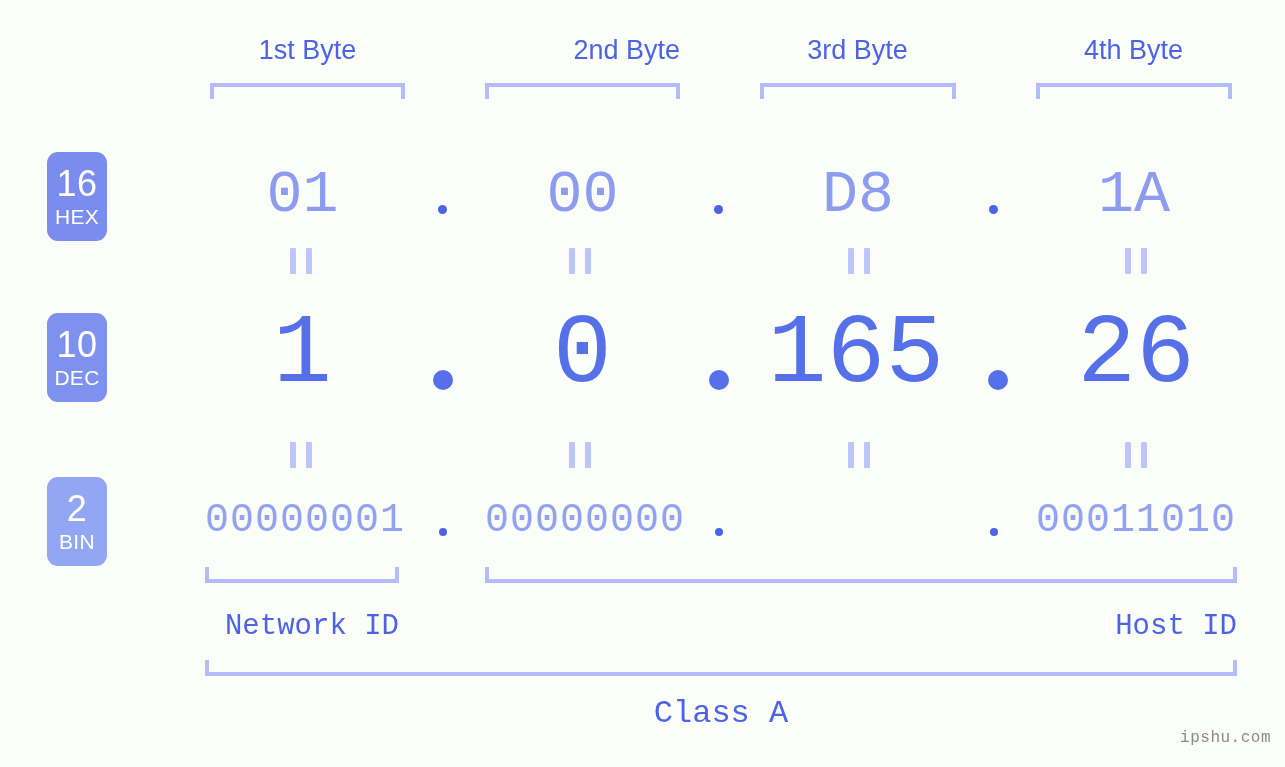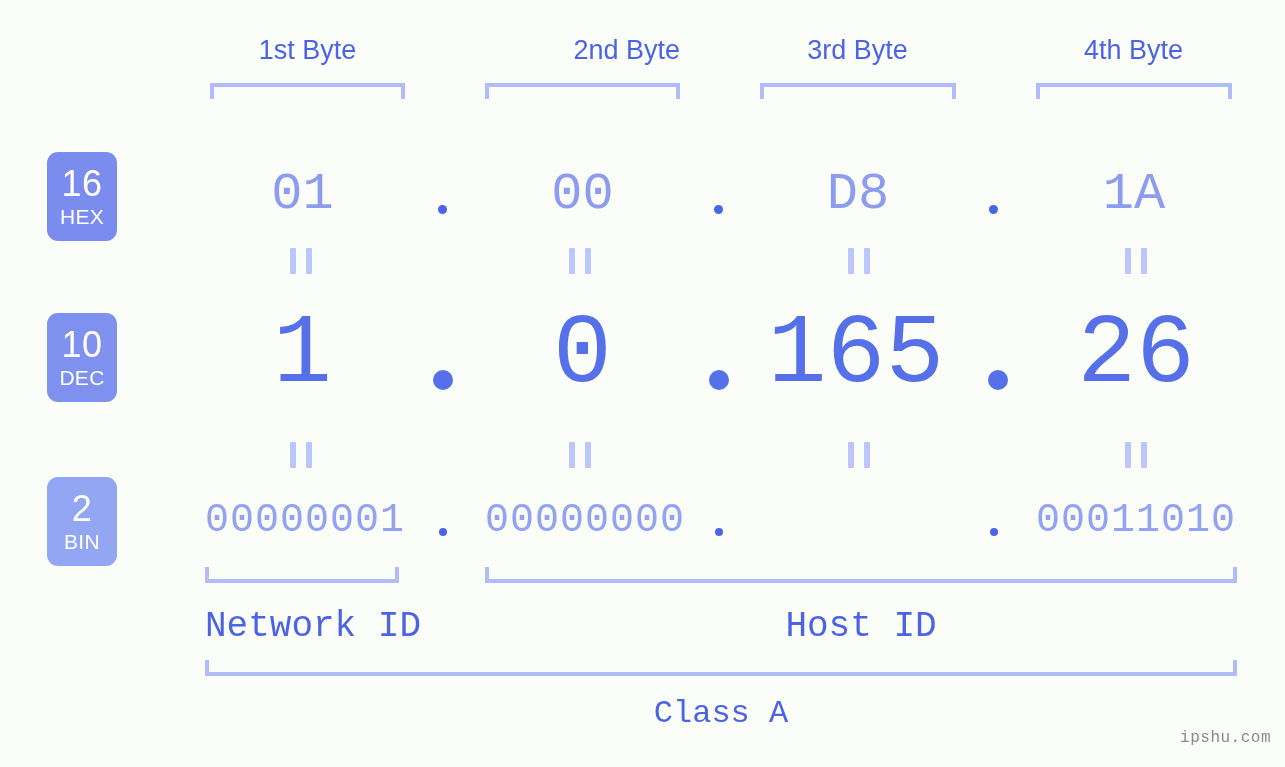--- a/index.html
+++ b/index.html
@@ -51,21 +51,21 @@
     height: 16px;
   }
   .bracket-up {             
     border-width: 0 4px 4px 4px;
     height: 16px;
   }
 
   
   .badge {
     position: absolute;
-    width: 70px;
+    width: 60px;
     border-radius: 11px;
     color: #ffffff;
     text-align: left;
     font-family: "Liberation Sans", sans-serif;
     display: flex;
     flex-direction: column;
     align-items: center;
     justify-content: center;
     line-height: 1;
     user-select: none;
@@ -99,21 +99,21 @@
     border-radius: 50%;
     display: inline-block;
   }
 
   
   #row-hex {
     top: 150px;
     height: 90px;
   }
   #row-hex .cell {
-    font-size: 52px;
+    font-size: 60px;
     color: #8d9cf0;
     line-height: 90px;
   }
   #row-hex .sep {
     display: flex;
     align-items: center;
     justify-content: center;
     height: 90px;
   }
   #row-hex .dot {
@@ -181,23 +181,23 @@
     width: 6px;
     background: #bcc6fb;
     border-radius: 1px;
   }
 
   
   .id-label {
     position: absolute;
     top: 610px;
     font-family: "Liberation Mono", "DejaVu Sans Mono", monospace;
-    font-size: 36px;
+    font-size: 29px;
     color: #4c63e6;
-    text-align: center;
+    text-align: right;
     white-space: nowrap;
     line-height: 33px;
   }
 
   
   #class-label {
     position: absolute;
     top: 694px;
     left: 205px;
     width: 1032px;

